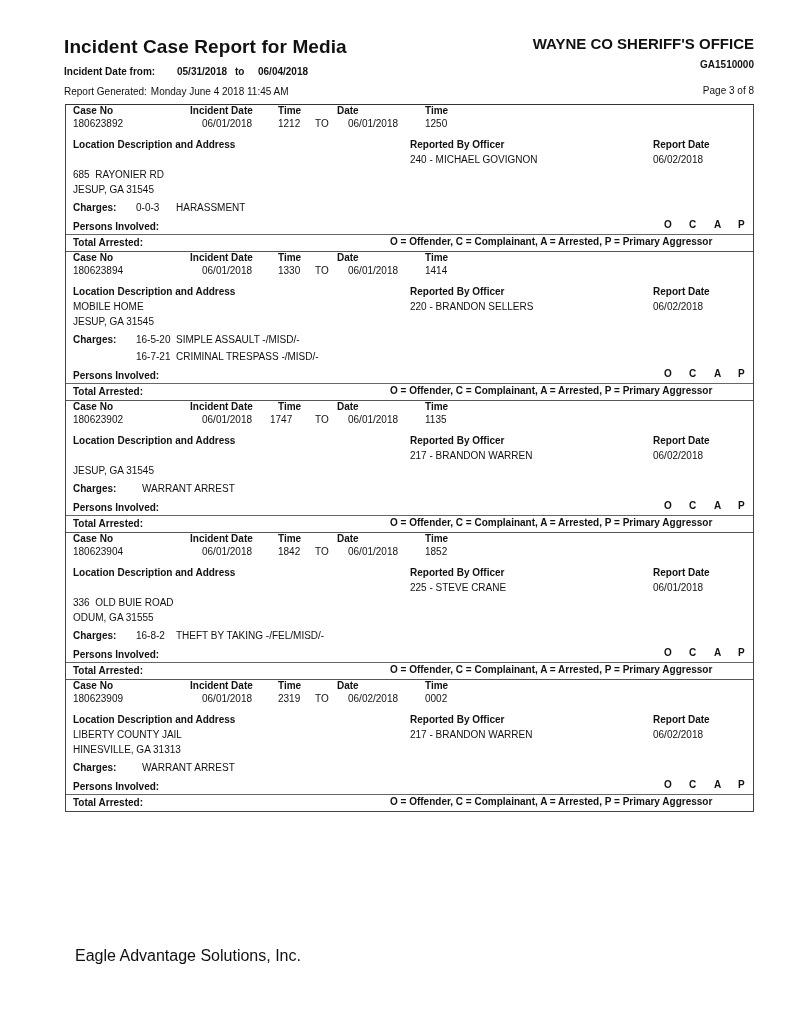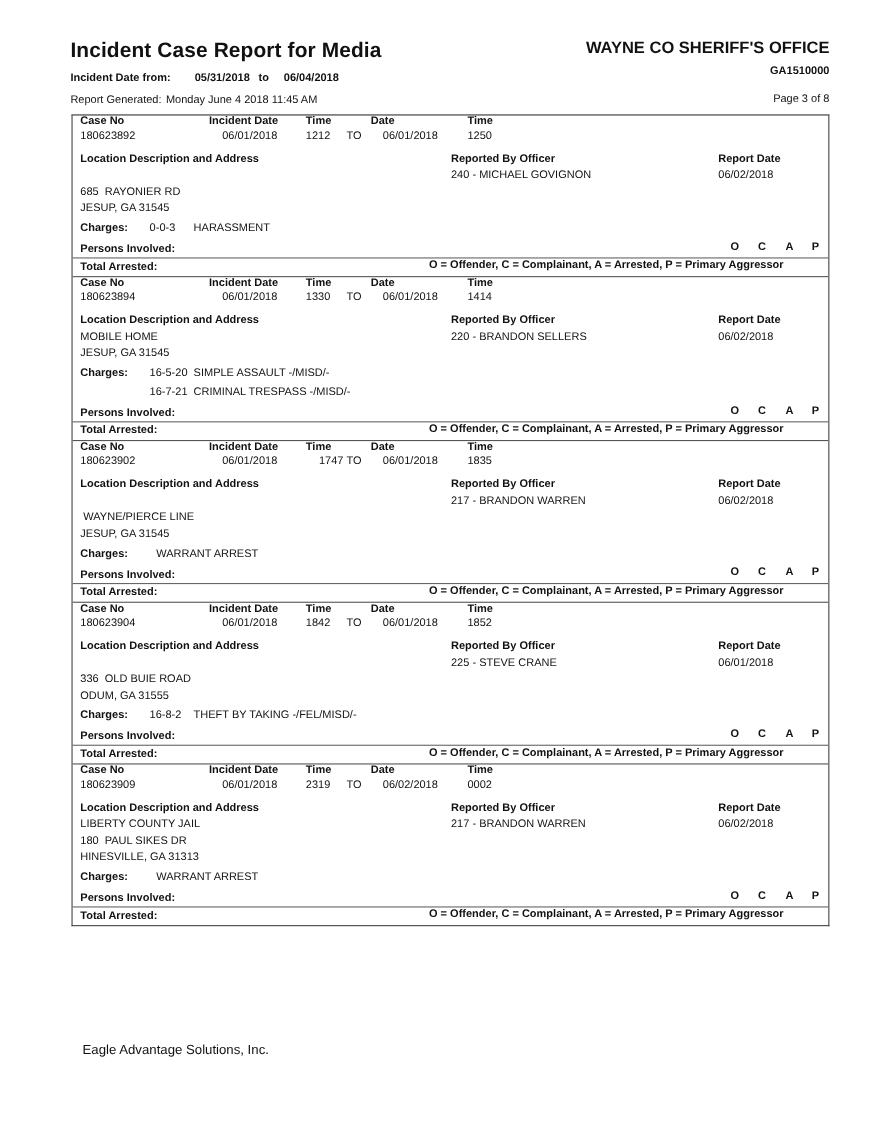--- a/index.html
+++ b/index.html
@@ -33,21 +33,21 @@
   .bold { font-weight: bold; }
   .line { height: 15px; font-size: 10px; white-space: nowrap; }
   .charges { position: relative; font-size: 10px; }
   .charge-line { position: relative; height: 17px; }
   .persons {
     position: relative; height: 15px; font-size: 10px; font-weight: bold;
     border-bottom: 1px solid #666;
   }
   .total { position: relative; height: 16px; font-size: 10px; font-weight: bold; text-align: right; }
   .ocap span { position: absolute; top: 0; }
-  .footer { position: absolute; left: 75px; top: 947px; font-size: 12px; }
+  .footer { position: absolute; left: 75px; top: 947px; font-size: 16px; }
 </style>
 </head>
 <body>
 
 <div class="title">Incident Case Report for Media</div>
 <div class="agency">WAYNE CO SHERIFF'S OFFICE</div>
 <div class="ori">GA1510000</div>
 <div class="daterange">
   <span class="dlabel">Incident Date from:</span><span class="dfrom">05/31/2018</span><span class="dto">to</span><span>06/04/2018</span>
 </div>
@@ -162,33 +162,32 @@
     <div class="row hdr">
       <span class="cell" style="left:7px">Case No</span>
       <span class="cell" style="left:124px">Incident Date</span>
       <span class="cell" style="left:212px">Time</span>
       <span class="cell" style="left:271px">Date</span>
       <span class="cell" style="left:359px">Time</span>
     </div>
     <div class="row vals">
       <span class="cell" style="left:7px">180623902</span>
       <span class="cell" style="left:136px">06/01/2018</span>
-      <span class="cell" style="left:224px">1747</span>
+      <span class="cell" style="left:204px">1747</span>
       <span class="cell" style="left:249px">TO</span>
       <span class="cell" style="left:282px">06/01/2018</span>
-      <span class="cell" style="left:359px">1835</span>
+      <span class="cell" style="left:359px">1135</span>
     </div>
     <div class="loc-block" style="margin-top:6px">
       <div class="line bold" style="padding-left:7px">Location Description and Address</div>
       <div class="cell bold" style="left:344px;font-size:10px">Reported By Officer</div>
       <div class="cell" style="left:344px;top:15px;font-size:10px">217 - BRANDON WARREN</div>
       <div class="cell bold" style="left:587px;font-size:10px">Report Date</div>
       <div class="cell" style="left:587px;top:15px;font-size:10px">06/02/2018</div>
       <div class="line" style="padding-left:7px;white-space:pre"></div>
-      <div class="line" style="padding-left:7px;white-space:pre"> WAYNE/PIERCE LINE</div>
       <div class="line" style="padding-left:7px;white-space:pre">JESUP, GA 31545</div>
     </div>
     <div class="charges" style="margin-top:3px">
   <div class="charge-line">
     <span class="cell bold" style="left:7px">Charges:</span>
     <span class="cell" style="left:70px"></span>
     <span class="cell" style="left: 76px;">WARRANT ARREST</span>
   </div>
 </div>
     <div class="persons">
@@ -270,21 +269,20 @@
       <span class="cell" style="left:282px">06/02/2018</span>
       <span class="cell" style="left:359px">0002</span>
     </div>
     <div class="loc-block" style="margin-top:6px">
       <div class="line bold" style="padding-left:7px">Location Description and Address</div>
       <div class="cell bold" style="left:344px;font-size:10px">Reported By Officer</div>
       <div class="cell" style="left:344px;top:15px;font-size:10px">217 - BRANDON WARREN</div>
       <div class="cell bold" style="left:587px;font-size:10px">Report Date</div>
       <div class="cell" style="left:587px;top:15px;font-size:10px">06/02/2018</div>
       <div class="line" style="padding-left:7px;white-space:pre">LIBERTY COUNTY JAIL</div>
-      <div class="line" style="padding-left:7px;white-space:pre">180  PAUL SIKES DR</div>
       <div class="line" style="padding-left:7px;white-space:pre">HINESVILLE, GA 31313</div>
     </div>
     <div class="charges" style="margin-top:3px">
   <div class="charge-line">
     <span class="cell bold" style="left:7px">Charges:</span>
     <span class="cell" style="left:70px"></span>
     <span class="cell" style="left: 76px;">WARRANT ARREST</span>
   </div>
 </div>
     <div class="persons">

